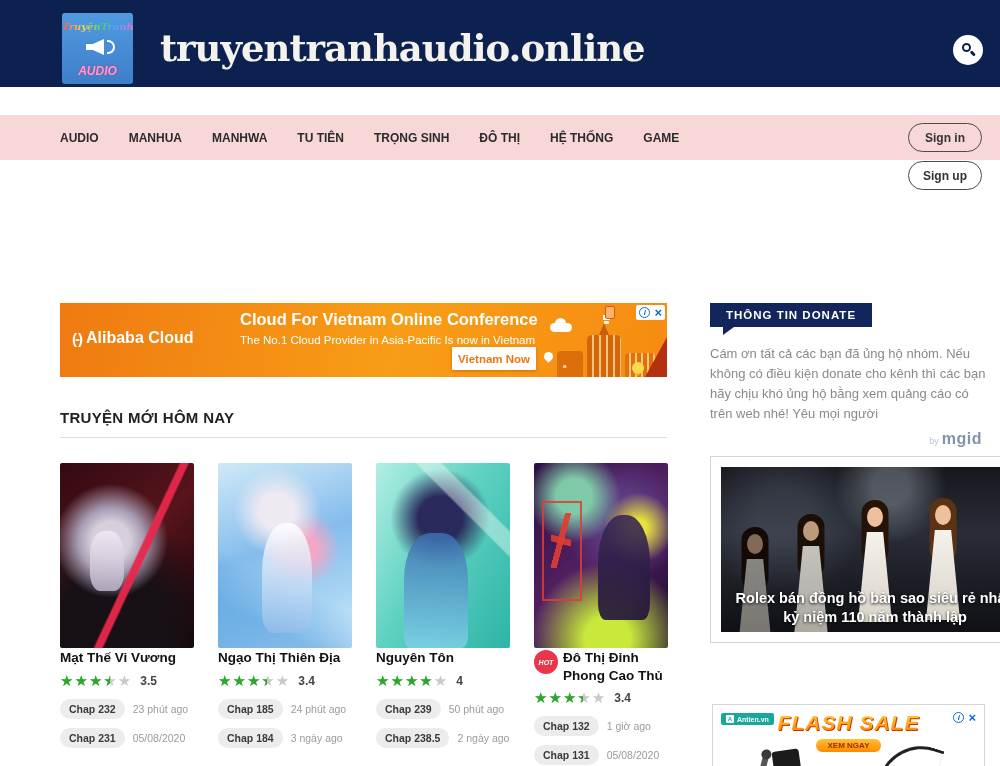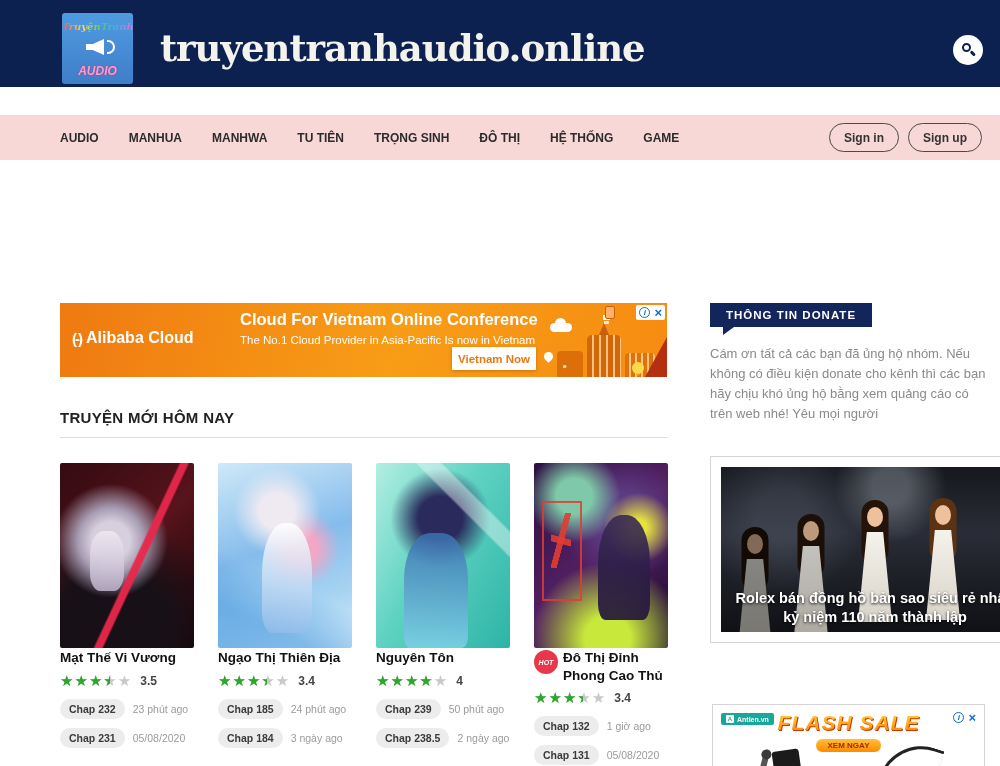--- a/index.html
+++ b/index.html
@@ -17,21 +17,21 @@
   .logo-line2 { position:absolute; left:0; bottom:6px; width:100%; text-align:center; font-style:italic; font-weight:bold; font-size:12px; color:#ff9ad0; text-shadow:0 0 2px #b03a7a; }
   .site-title { position:absolute; left:160px; top:26px; font-family:"DejaVu Serif", serif; font-weight:bold; font-size:37px; letter-spacing:-1px; color:#f4f2ec; }
   .search-btn { position:absolute; left:953px; top:35px; width:30px; height:30px; border-radius:50%; background:#fff; cursor:pointer; }
   .search-glass { position:absolute; left:9px; top:8px; width:9px; height:9px; border:2.5px solid #0d2150; border-radius:50%; }
   .search-handle { position:absolute; left:17px; top:17px; width:6px; height:2.5px; background:#0d2150; transform:rotate(45deg); border-radius:2px; }
 
   
   .nav { position:absolute; left:0; top:115px; width:1000px; height:45px; background:#f8d7d7; }
   .nav-items { position:absolute; left:60px; top:0; height:45px; display:flex; align-items:center; gap:30px; }
   .nav-item { font-size:12px; font-weight:bold; color:#2b2b2b; cursor:pointer; white-space:nowrap; }
-  .auth { position:absolute; right:18px; top:8px; display:flex; gap:9px; }
+  .auth { position:absolute; right:18px; top:8px; display:flex; gap:9px;flex-direction:column; }
   .auth-btn { min-width:64px; height:29px; padding:0 14px; border:1.5px solid #4a4a4a; border-radius:15px; background:transparent; color:#333;
     font-size:12px; font-weight:bold; display:flex; align-items:center; justify-content:center; cursor:pointer; font-family:"Liberation Sans", sans-serif; }
 
   
   .ad-chip { position:absolute; top:2px; right:2px; background:#fff; border-radius:2px; display:flex; align-items:center; gap:4px; padding:1px 3px; z-index:5; }
   .info-icon { width:11px; height:11px; border:1.3px solid #0a6cd6; border-radius:50%; color:#0a6cd6; font-size:8px; font-weight:bold; font-style:italic;
     display:flex; align-items:center; justify-content:center; cursor:pointer; }
   .info-icon::before { content:"i"; }
   .close-icon { color:#0a6cd6; font-size:13px; font-weight:bold; line-height:1; cursor:pointer; }
   .close-icon::before { content:"\00d7"; }
@@ -308,20 +308,23 @@
       <div class="chap-row">
         <span class="chap-pill">Chap 131</span>
         <span class="chap-time">05/08/2020</span>
       </div>
     </div>
 
   </div>
 
   <div class="ribbon">THÔNG TIN DONATE</div>
   <div class="donate-text">Cám ơn tất cả các bạn đã ủng hộ nhóm. Nếu không có điều kiện donate cho kênh thì các bạn hãy chịu khó ủng hộ bằng xem quảng cáo có trên web nhé! Yêu mọi người</div>
+  <div class="mgid">
+    <span class="mgid-by">by</span><span class="mgid-brand">mgid</span>
+  </div>
 
   <div class="photo-ad">
     <div class="photo">
       <div class="pg pg1">
           <span class="pg-hair"></span>
           <span class="pg-head"></span>
           <span class="pg-body"></span>
         </div>
       <div class="pg pg2">
           <span class="pg-hair"></span>

